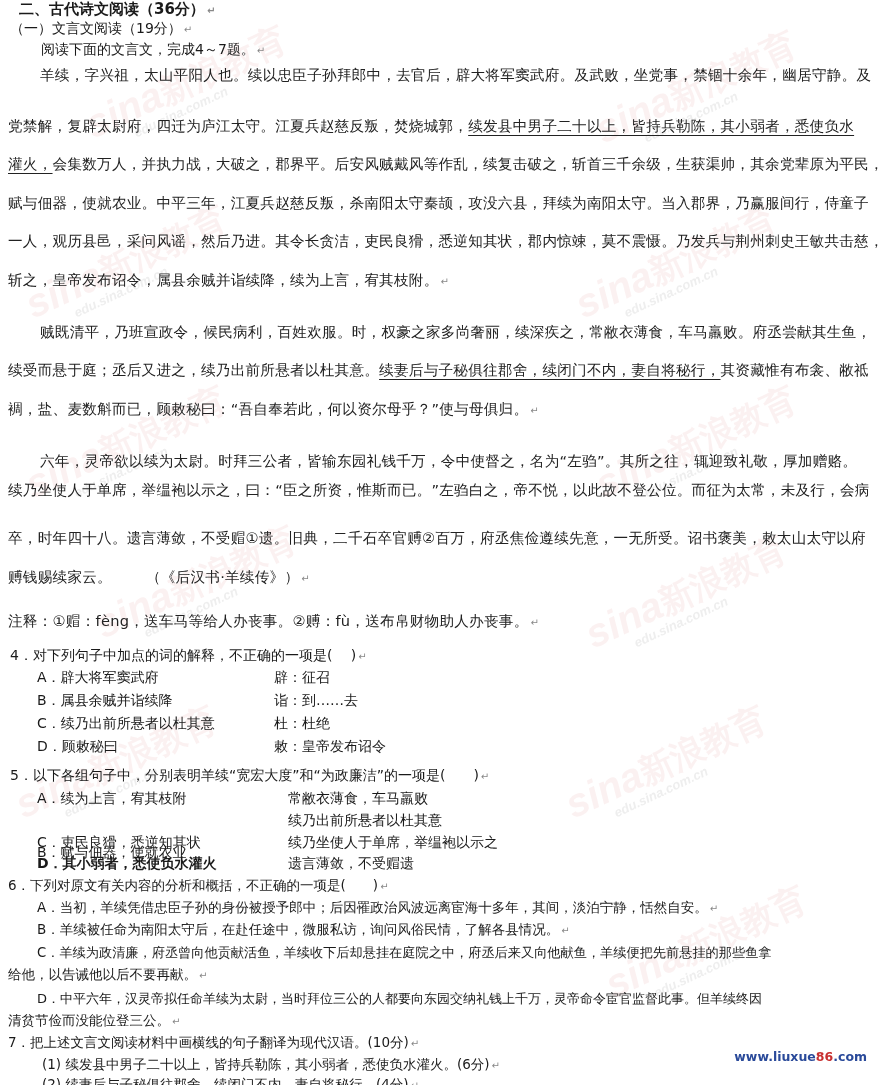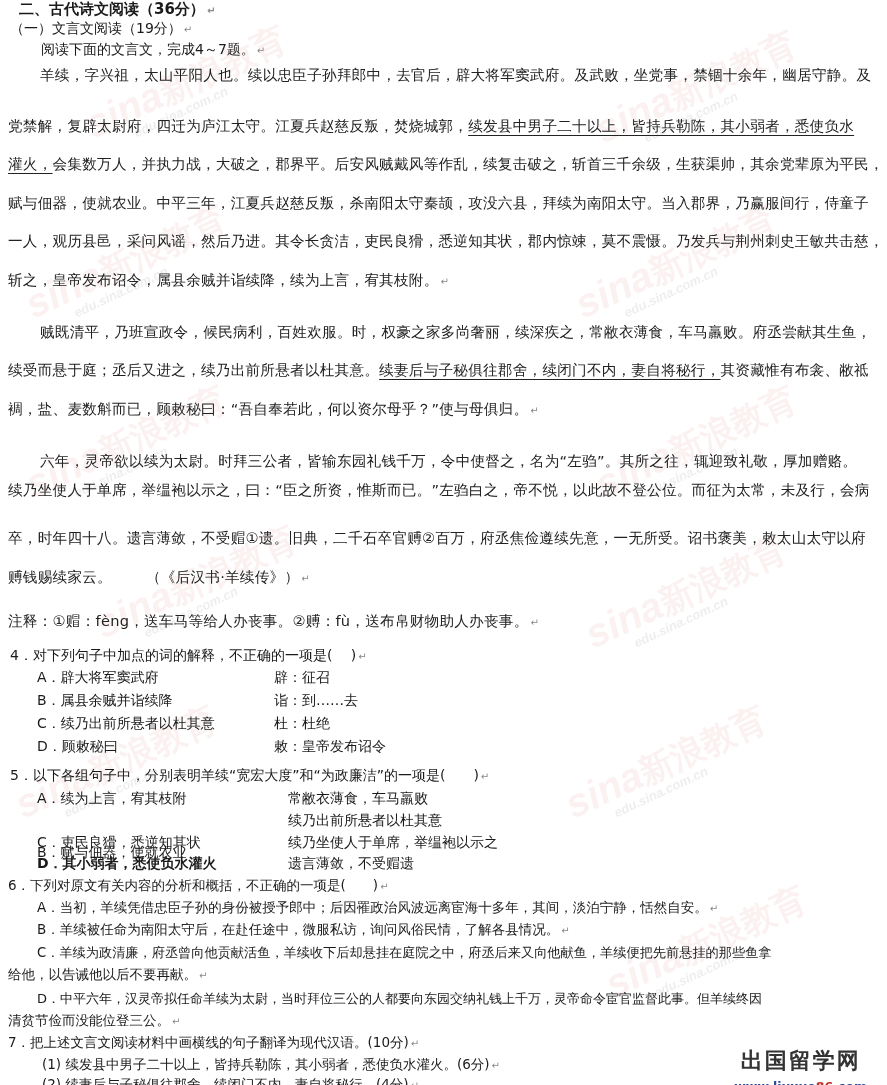--- a/index.html
+++ b/index.html
@@ -98,15 +98,14 @@
 <div class="opt q" style="top:944px;left:37px;font-size:13.2px;">C．羊续为政清廉，府丞曾向他贡献活鱼，羊续收下后却悬挂在庭院之中，府丞后来又向他献鱼，羊续便把先前悬挂的那些鱼拿</div>
 <div class="opt q" style="top:966px;left:8px;font-size:13.5px;"><span>给他，以告诫他以后不要再献。</span><span class="ret">↵</span></div>
 <div class="opt q" style="top:990px;left:37px;font-size:13px;">D．中平六年，汉灵帝拟任命羊续为太尉，当时拜位三公的人都要向东园交纳礼钱上千万，灵帝命令宦官监督此事。但羊续终因</div>
 <div class="opt q" style="top:1012px;left:8px;font-size:13.5px;"><span>清贫节俭而没能位登三公。</span><span class="ret">↵</span></div>
 
 <div class="line q" style="top:1034px;left:8px;font-size:13.5px;"><span>7．把上述文言文阅读材料中画横线的句子翻译为现代汉语。(10分)</span><span class="ret">↵</span></div>
 <div class="opt q" style="top:1056px;left:42px;font-size:13.5px;"><span>(1) 续发县中男子二十以上，皆持兵勒陈，其小弱者，悉使负水灌火。(6分)</span><span class="ret">↵</span></div>
 <div class="opt q" style="top:1076px;left:42px;font-size:13.5px;"><span>(2) 续妻后与子秘俱往郡舍，续闭门不内，妻自将秘行。(4分)</span><span class="ret">↵</span></div>
 
 <div class="brand">
-  <span class="cn">出国留学网</span>
   <span class="url"><span>www.liuxue</span><span class="red">86</span><span>.com</span></span>
 </div>
 
 </body></html>

